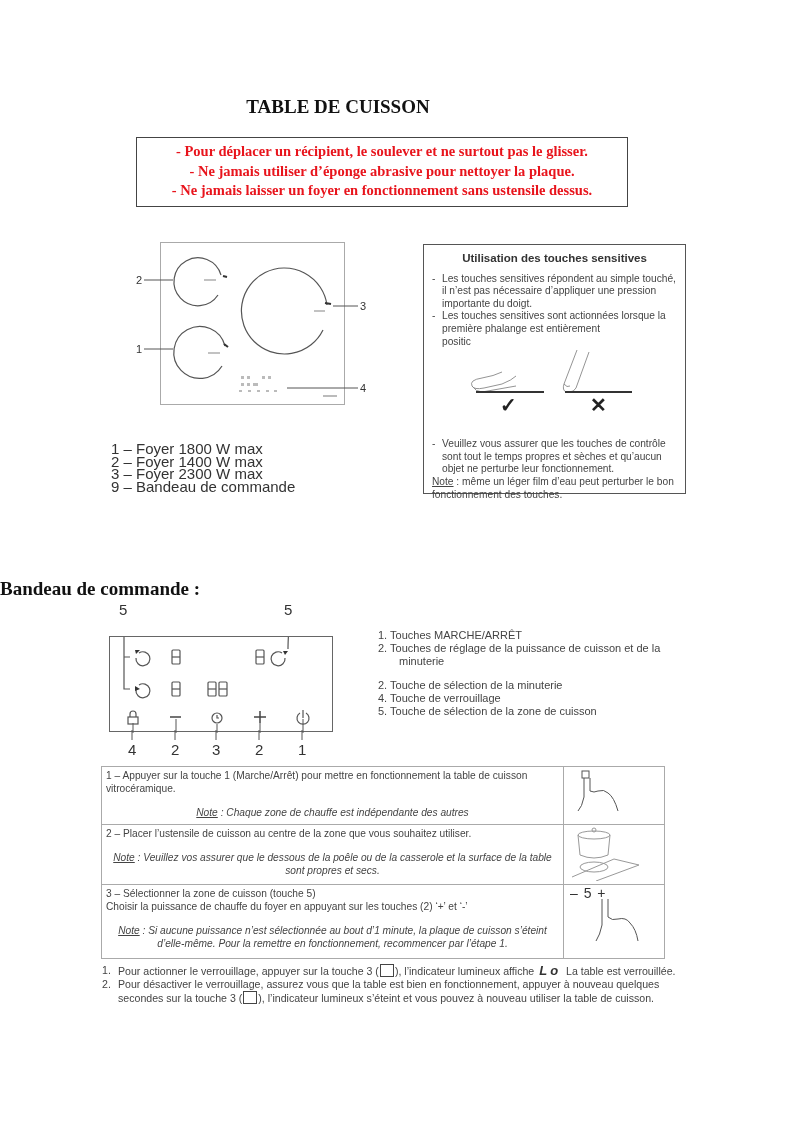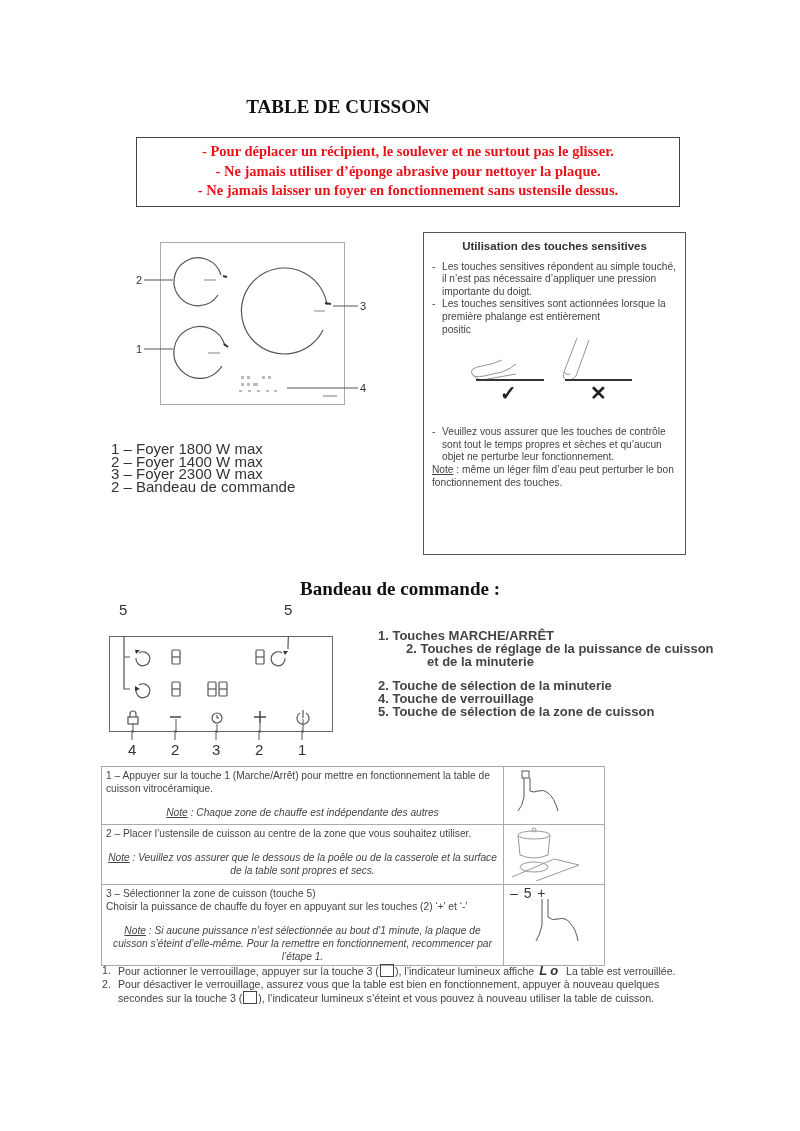--- a/index.html
+++ b/index.html
@@ -6,45 +6,45 @@
     body {
       width: 800px; height: 1131px; background: #ffffff; position: relative;
       font-family: "Liberation Sans", sans-serif; color: #222; overflow: hidden;
     }
     .abs { position: absolute; }
     .title {
       left: 0; width: 676px; top: 96px; text-align: center;
       font-family: "Liberation Serif", serif; font-weight: bold; font-size: 19px; color: #111;
     }
     .warn-box {
-      left: 136px; top: 137px; width: 544px; height: 70px;
+      left: 136px; top: 137px; width: 492px; height: 70px;
       border: 1.5px solid #444; text-align: center; padding-top: 4px;
       font-family: "Liberation Serif", serif; font-weight: bold; font-size: 14.5px; color: #e8141c;
       line-height: 19.5px;
     }
     .plate-box { left: 160px; top: 242px; width: 185px; height: 163px; border: 1px solid #aaa; }
     .callout { font-size: 11px; color: #333; }
     .legend { left: 111px; top: 443px; font-size: 15px; line-height: 12.5px; color: #333; }
     .info-box {
-      left: 423px; top: 232px; width: 263px; height: 323px; border: 1.5px solid #555;
+      left: 423px; top: 244px; width: 263px; height: 250px; border: 1.5px solid #555;
       font-size: 10.2px; line-height: 12.6px; color: #444;
     }
     .info-title { text-align: center; font-weight: bold; font-size: 11.5px; color: #333; margin-top: 7px; margin-bottom: 8px; }
     .bullet { padding-left: 18px; position: relative; margin-right: 6px; }
     .bullet::before { content: "-"; position: absolute; left: 8px; top: 0; }
     .note-u { text-decoration: underline; }
     .subtitle {
-      left: 0; width: 800px; top: 578px; text-align: center;
+      left: 0; width: 800px; top: 578px; text-align: left;
       font-family: "Liberation Serif", serif; font-weight: bold; font-size: 19px; color: #111;
     }
     .panel { left: 109px; top: 636px; width: 224px; height: 96px; border: 1.5px solid #666; }
     .num { font-size: 15px; color: #333; }
-    .panel-legend { left: 378px; top: 629px; font-size: 13px; line-height: 13px; color: #444; font-weight: bold; }
+    .panel-legend { left: 378px; top: 629px; font-size: 11px; line-height: 13px; color: #444; }
     .steps-table {
-      left: 101px; top: 766px; width: 504px; border-collapse: collapse;
+      left: 101px; top: 766px; width: 564px; border-collapse: collapse;
       font-size: 10.2px; line-height: 13px; color: #444; padding-left: 20px;
     }
     .steps-table td { border: 1px solid #aaa; vertical-align: top; padding: 2px 4px; }
     .steps-table td.img-cell { width: 101px; padding: 0; }
     .it { font-style: italic; text-align: center; }
     .lock-list { left: 100px; top: 964px; width: 602px; font-size: 10.6px; line-height: 13px; color: #444; }
     .lock-item { position: relative; padding-left: 18px; margin-bottom: 0; }
     .lock-item .n { position: absolute; left: 2px; top: 0; }
     .lock-glyph {
       display: inline-block; width: 14px; height: 13px; border: 1.5px solid #444;
@@ -108,21 +108,21 @@
 </svg>
 <div class="abs callout" style="left:136px;top:274px;">2</div>
 <div class="abs callout" style="left:136px;top:343px;">1</div>
 <div class="abs callout" style="left:360px;top:300px;">3</div>
 <div class="abs callout" style="left:360px;top:382px;">4</div>
 
 <div class="abs legend">
   <div>1 – Foyer 1800 W max</div>
   <div>2 – Foyer 1400 W max</div>
   <div>3 – Foyer 2300 W max</div>
-  <div>2 – Bandeau de commande</div>
+  <div>9 – Bandeau de commande</div>
 </div>
 
 <div class="abs info-box">
   <div class="info-title">Utilisation des touches sensitives</div>
   <div class="bullet">Les touches sensitives répondent au simple touché, il n’est pas nécessaire d’appliquer une pression importante du doigt.</div>
   <div class="bullet">Les touches sensitives sont actionnées lorsque la première phalange est entièrement</div>
   <div style="padding-left:18px;">positic</div>
   <div style="position:relative;height:80px;">
     <svg width="263" height="80" viewBox="0 0 263 80">
       <g fill="none" stroke="#888" stroke-width="0.9">
@@ -212,21 +212,21 @@
   </g>
 </svg>
 <div class="abs num" style="left:128px;top:741px;">4</div>
 <div class="abs num" style="left:171px;top:741px;">2</div>
 <div class="abs num" style="left:212px;top:741px;">3</div>
 <div class="abs num" style="left:255px;top:741px;">2</div>
 <div class="abs num" style="left:298px;top:741px;">1</div>
 
 <div class="abs panel-legend">
   <div>1.   Touches MARCHE/ARRÊT</div>
-  <div style="padding-left:21px;text-indent:-21px;width:320px;margin-left:28px;">2.   Touches de réglage de la puissance de cuisson et de la minuterie</div>
+  <div style="padding-left:21px;text-indent:-21px;width:320px;">2.   Touches de réglage de la puissance de cuisson et de la minuterie</div>
   <div style="height:11px;"></div>
   <div>2. Touche de sélection de la minuterie</div>
   <div>4. Touche de verrouillage</div>
   <div>5. Touche de sélection de la zone de cuisson</div>
 </div>
 
 <table class="abs steps-table">
   <tbody>
       <tr style="height:54px;">
     <td>

